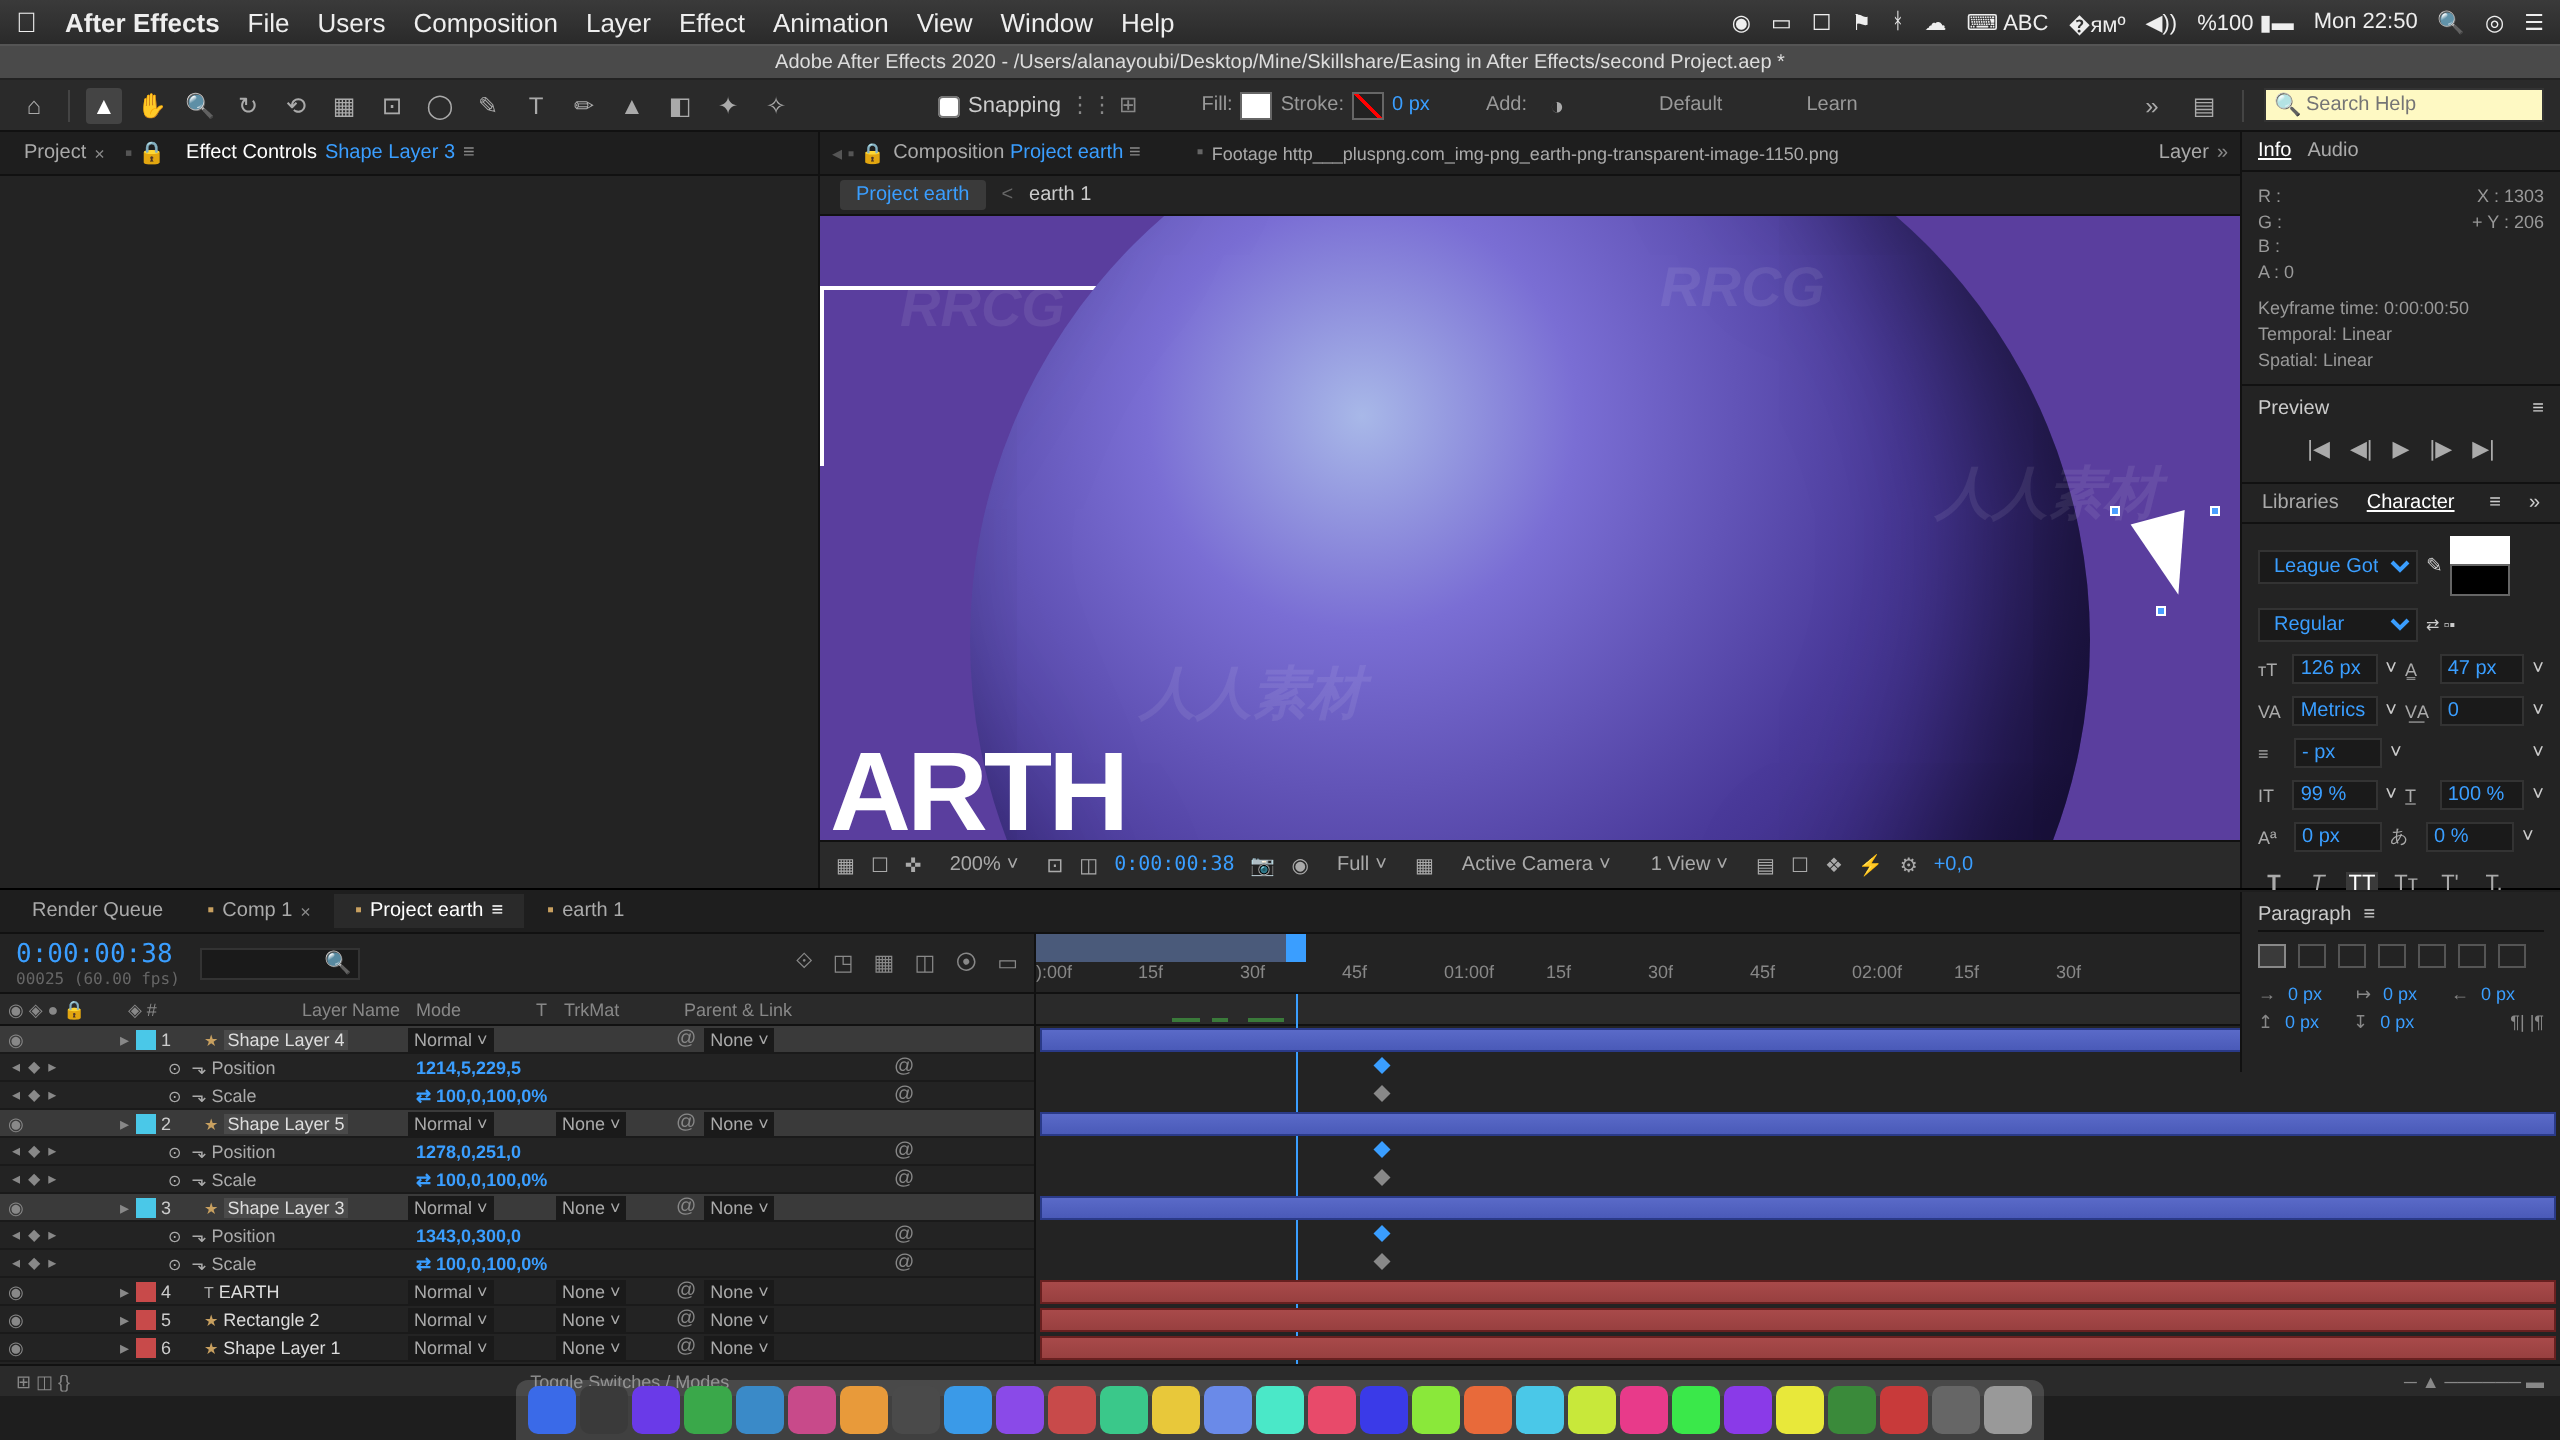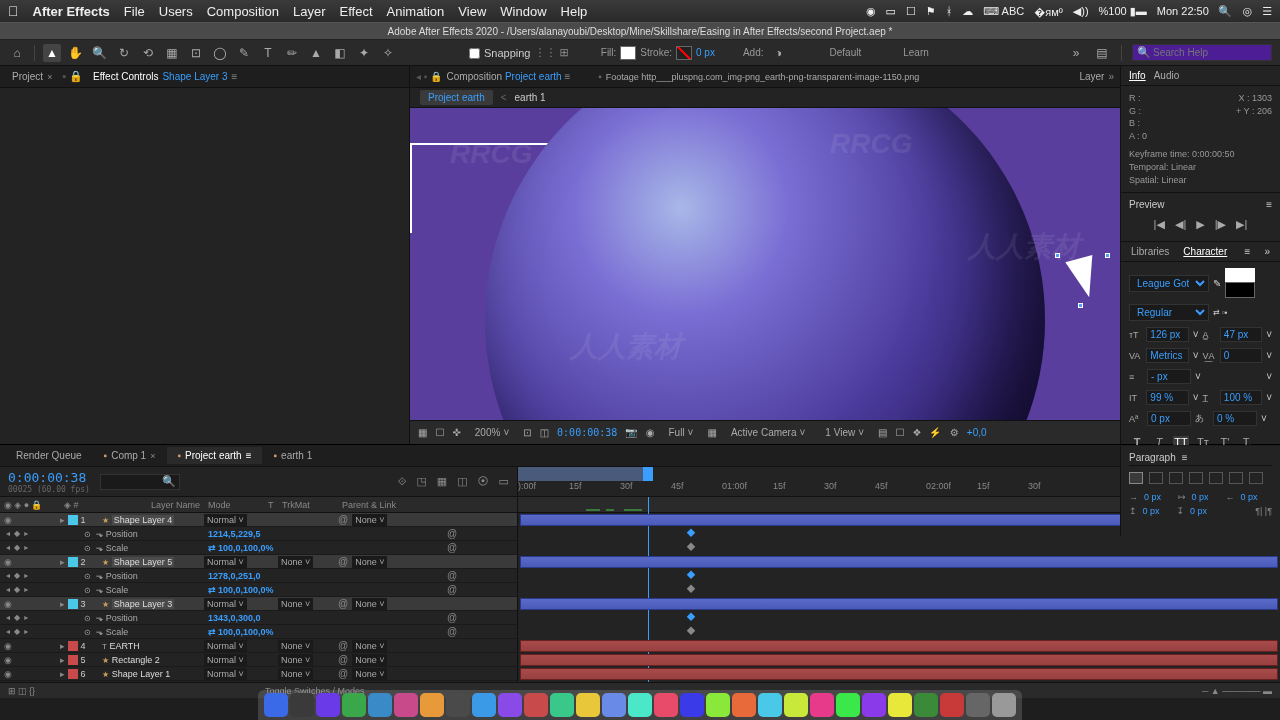--- a/index.html
+++ b/index.html
@@ -22,21 +22,21 @@
 .tool-sep { width: 1px; height: 16px; background: #444; margin: 0 2px; }
 .toolbar .right { margin-left: auto; display: flex; gap: 8px; align-items: center; }
 .snap-box { display: flex; align-items: flex-end; gap: 4px; }
 .snap-box input { width: 11px; height: 11px; }
 .fill-stroke { display: flex; align-items: center; gap: 4px; }
 .swatch { width: 16px; height: 14px; border: 1px solid #666; }
 .sw-white { background: #fff; }
 .sw-none { background: linear-gradient(45deg,transparent 45%,red 45%,red 55%,transparent 55%), #222; }
 .toolbar-label { color: #999; font-size: 10px; }
 .toolbar .searchbox { position: relative; display: flex; align-items: center; }
-.toolbar .searchbox input { background: #4c1d95; border: 1px solid #333; color: #888; padding: 2px 6px 2px 20px; width: 140px; font-size: 10px; }
+.toolbar .searchbox input { background: #fef9c3; border: 1px solid #333; color: #888; padding: 2px 6px 2px 20px; width: 140px; font-size: 10px; }
 .toolbar .searchbox .sicon { position: absolute; left: 5px; color: #888; }
 
 
 .main { display: flex; height: 378px; }
 .left-pane { width: 410px; background: #000000; border-right: 1px solid #111; display: flex; flex-direction: column; }
 .pane-tabs { height: 22px; display: flex; align-items: center; gap: 2px; padding: 0 4px; background: #1e1e1e; border-bottom: 1px solid #111; }
 .pane-tab { padding: 3px 8px; color: #aaa; cursor: pointer; font-size: 10px; display: flex; align-items: center; gap: 4px; }
 .pane-tab.active { color: #fff; }
 .tab-close { color: #888; font-size: 9px; }
 .pane-header { height: 18px; padding: 2px 8px; color: #888; font-size: 10px; border-bottom: 1px solid #2a2a2a; }
@@ -288,20 +288,21 @@
     </div>
     <div class="viewport">
       <div class="frame-box"></div>
       <div class="earth"></div>
       <div class="arrow a1"></div>
 
       <div class="sel-handle" style="left:645px;top:145px"></div>
       <div class="sel-handle" style="left:695px;top:145px"></div>
       <div class="sel-handle" style="left:668px;top:195px"></div>
 
+      <div class="big-text">ARTH</div>
       <div class="watermark" style="left:40px;top:30px">RRCG</div>
       <div class="watermark" style="left:420px;top:20px">RRCG</div>
       <div class="watermark" style="right:40px;top:120px">人人素材</div>
       <div class="watermark" style="left:160px;top:220px">人人素材</div>
     </div>
     <div class="view-controls">
       <span class="vc-item">▦</span>
       <span class="vc-item">☐</span>
       <span class="vc-item">✜</span>
       <span class="vc-item vc-sel"><span>200%</span> ˅</span>

